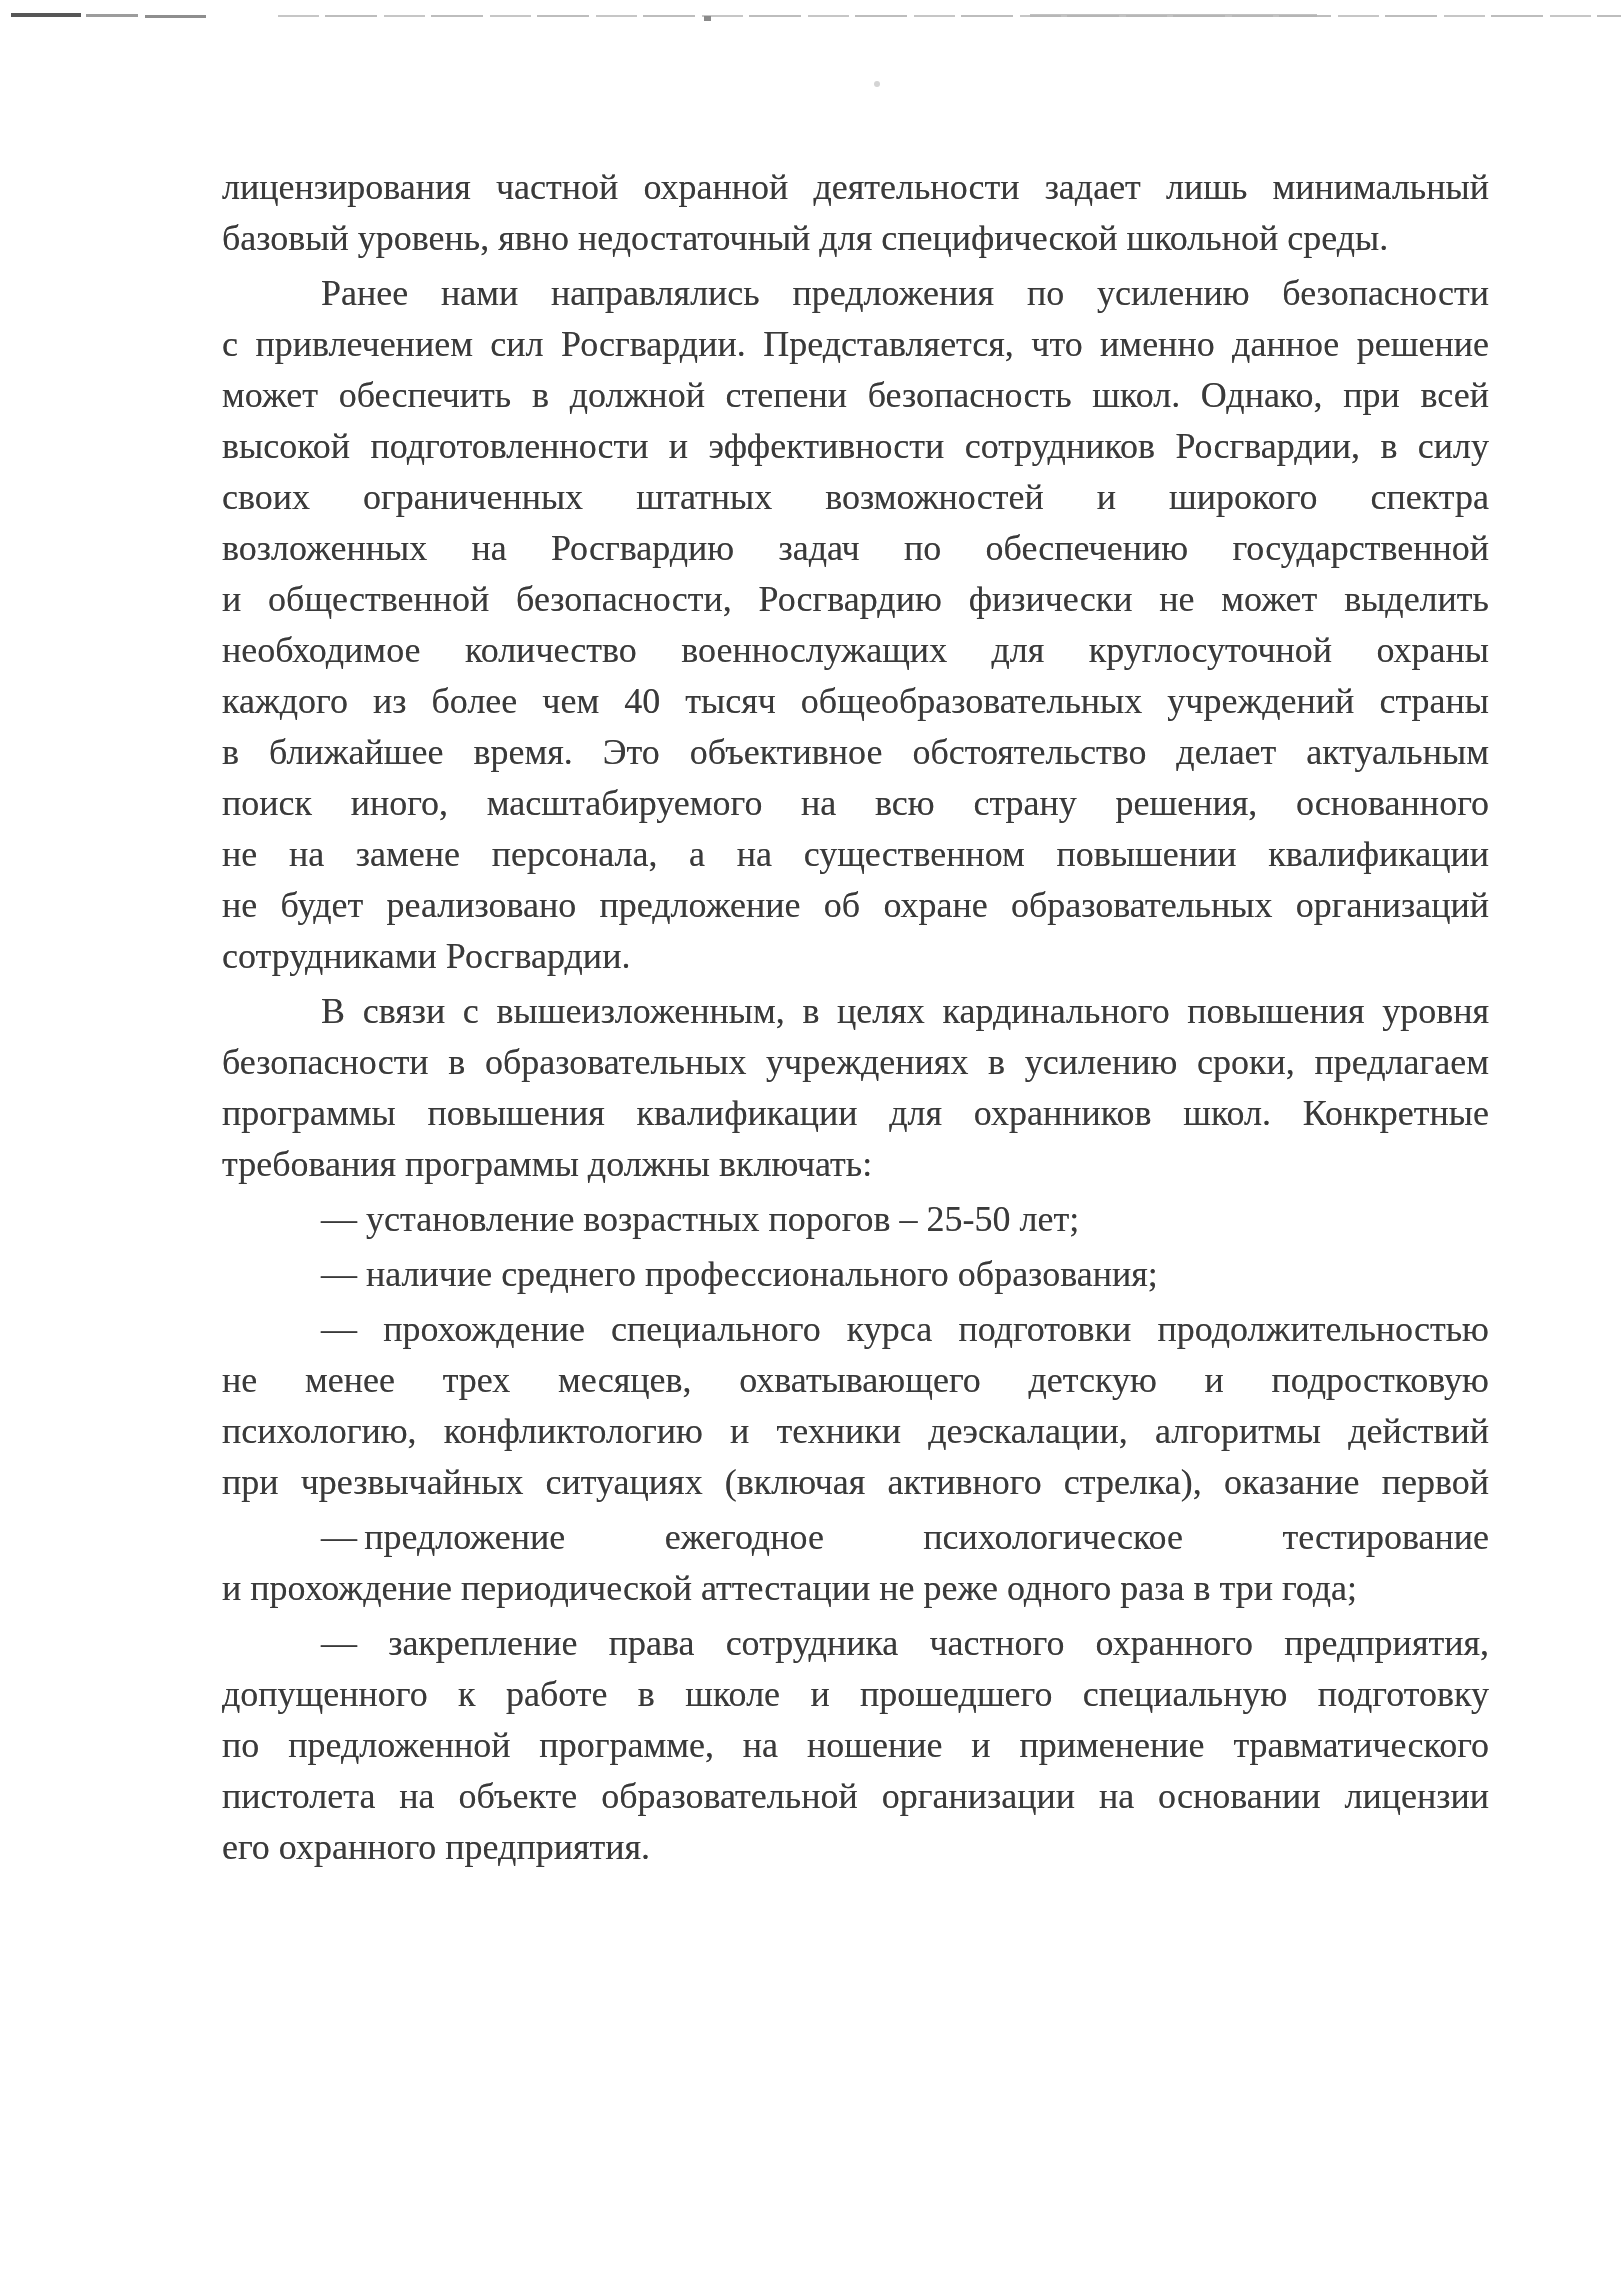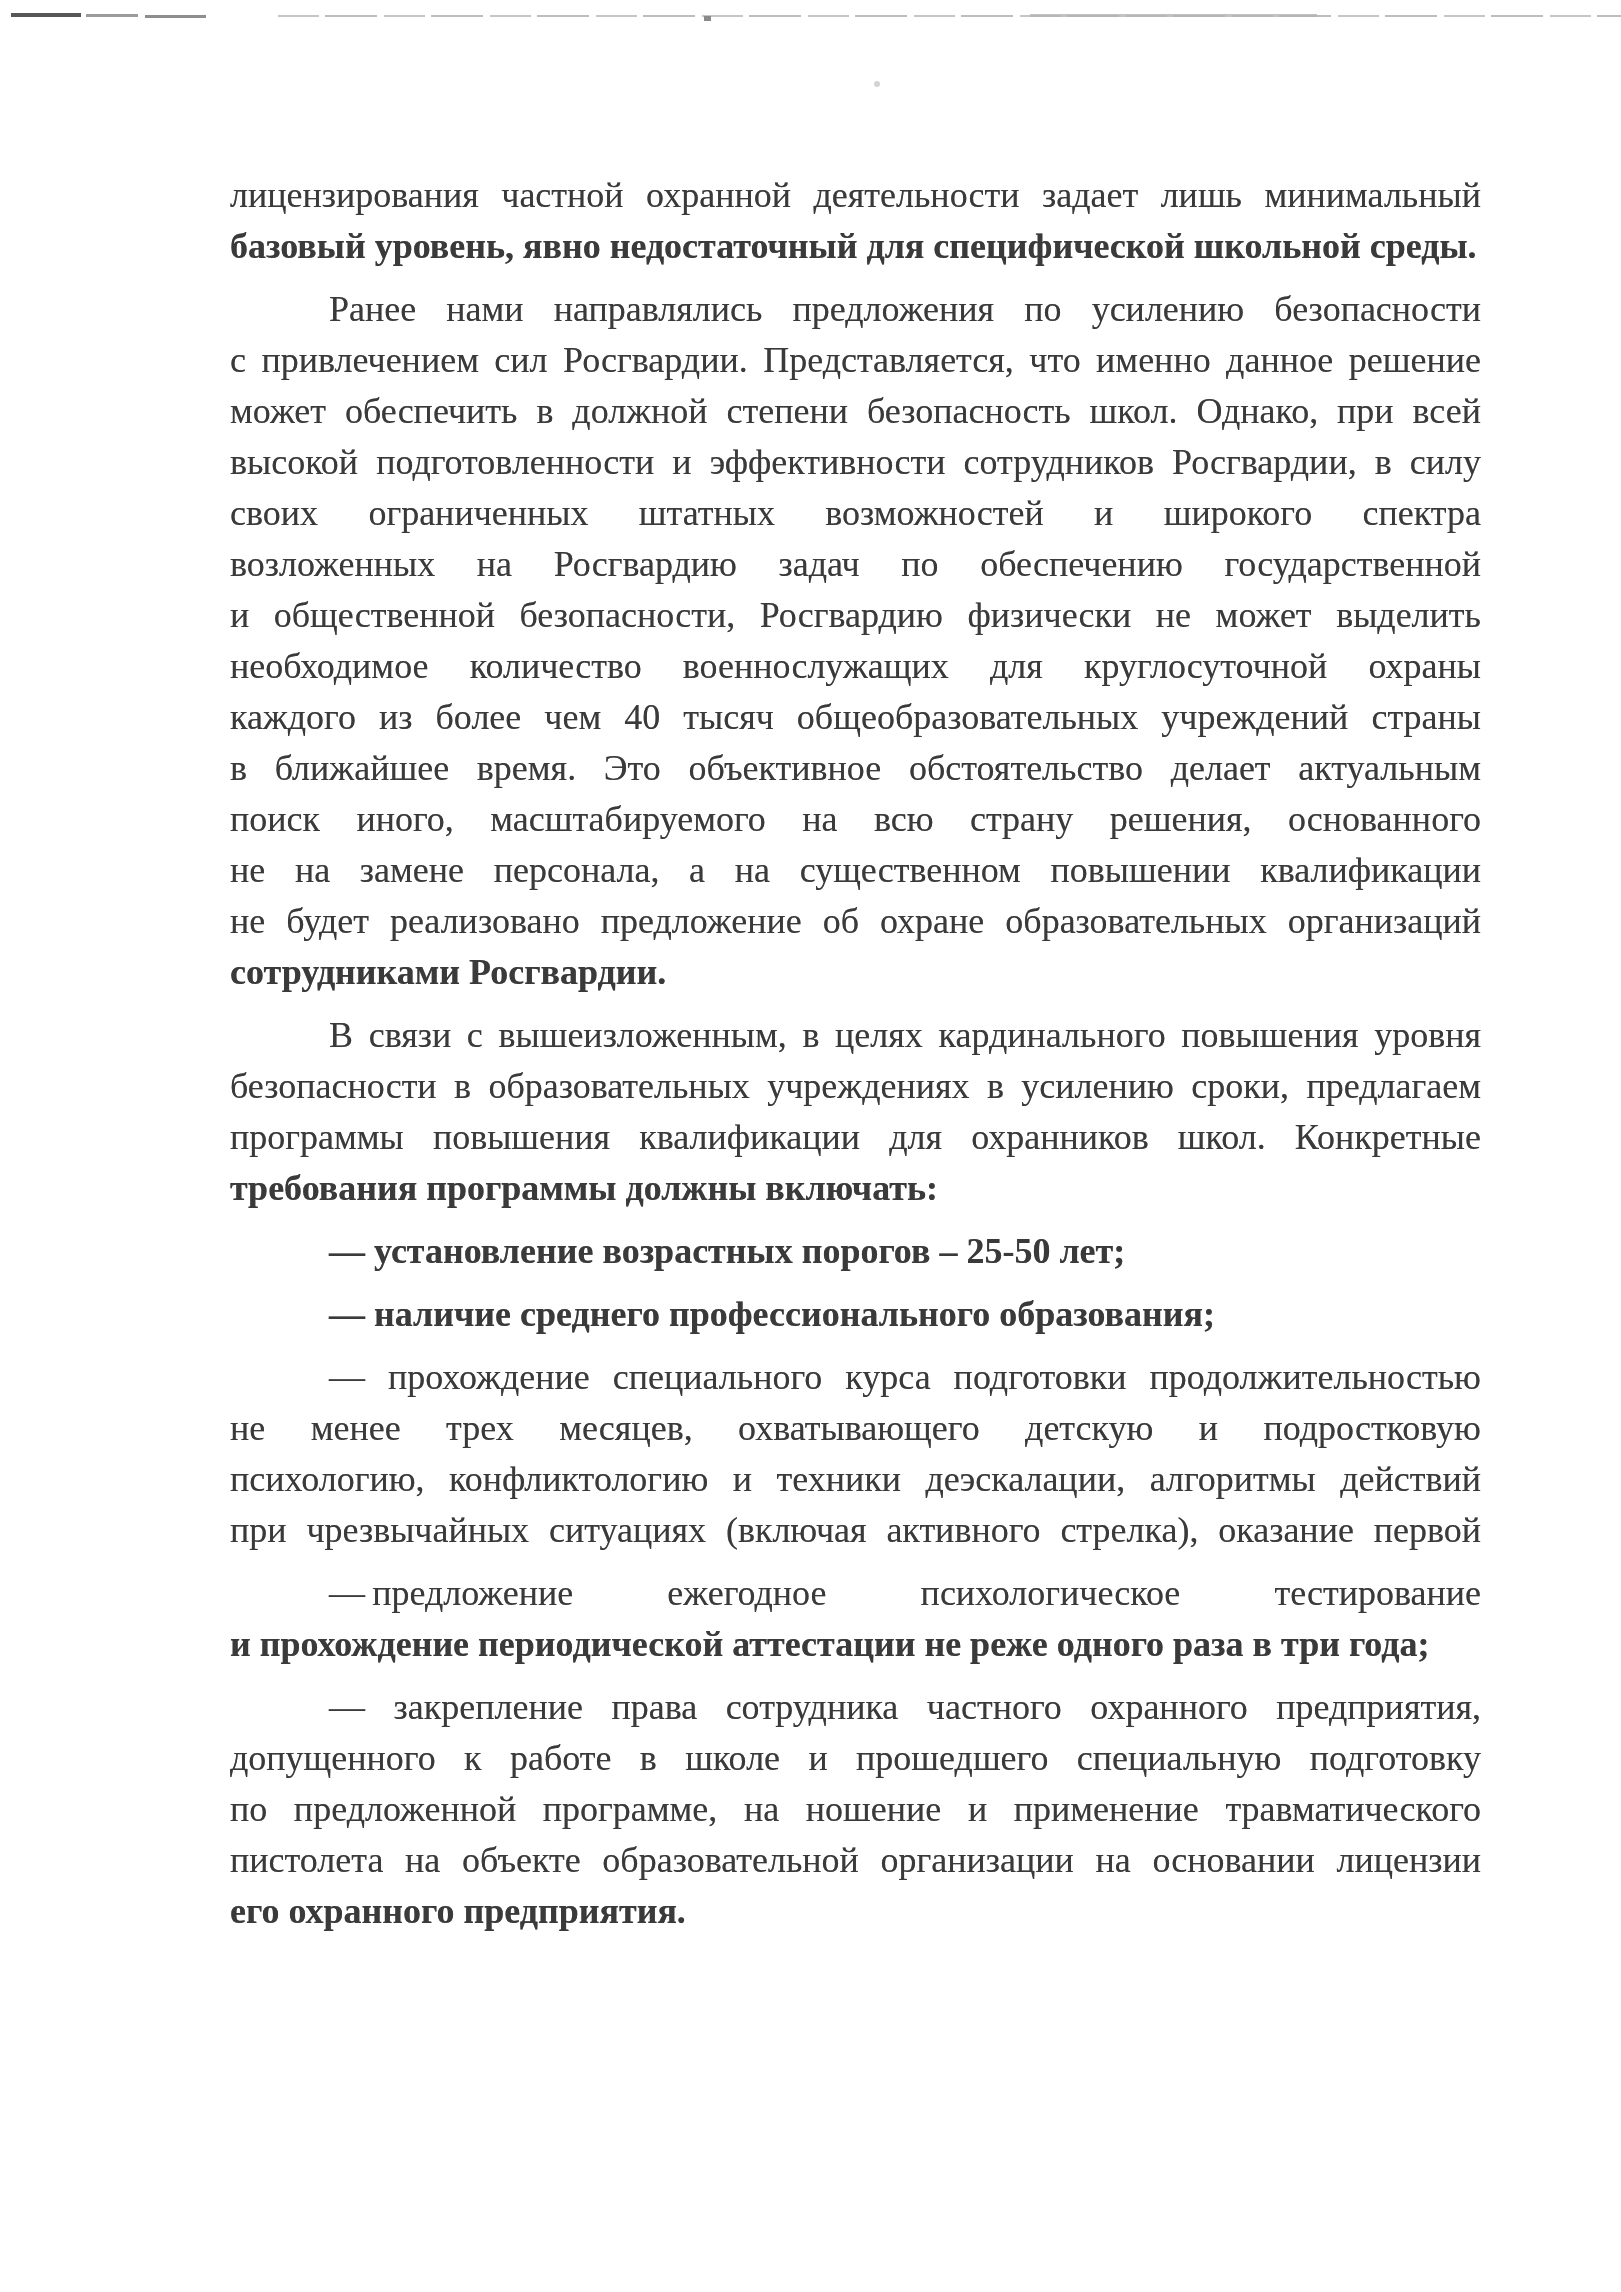--- a/index.html
+++ b/index.html
@@ -23,28 +23,28 @@
   .doc {
     position: absolute;
     left: 218px;
     top: 158px;
     width: 1275px;
     font-size: 36px;
     line-height: 51px;
     color: #3a3a3a;
     text-shadow: 0 0 0.4px rgba(58,58,58,0.55);
   }
-  .para { margin: 12px; padding: 0; }
+  .para { margin: 4px; padding: 0; }
   .line {
     text-align: justify;
     text-align-last: justify;
     text-justify: inter-word;
     white-space: normal;
   }
-  .line-end { text-align-last: left; font-weight: bold; }
+  .line-end { text-align-last: left; }
   .line-indent { margin-left: 99px; }
 
   
   .art { position: absolute; }
   .a-dash1 { left: 10.7px;  top: 13.4px; width: 70px;  height: 3.6px; background: #565656; }
   .a-dash2 { left: 86px;  top: 14.3px; width: 52px;  height: 2.7px; background: #9c9c9c; }
   .a-dash3 { left: 145px; top: 15px; width: 61px;  height: 2.7px; background: #8e8e8e; }
   .a-line  {
     left: 278px; top: 15px; width: 1343px; height: 1.8px;
     background: repeating-linear-gradient(90deg,

